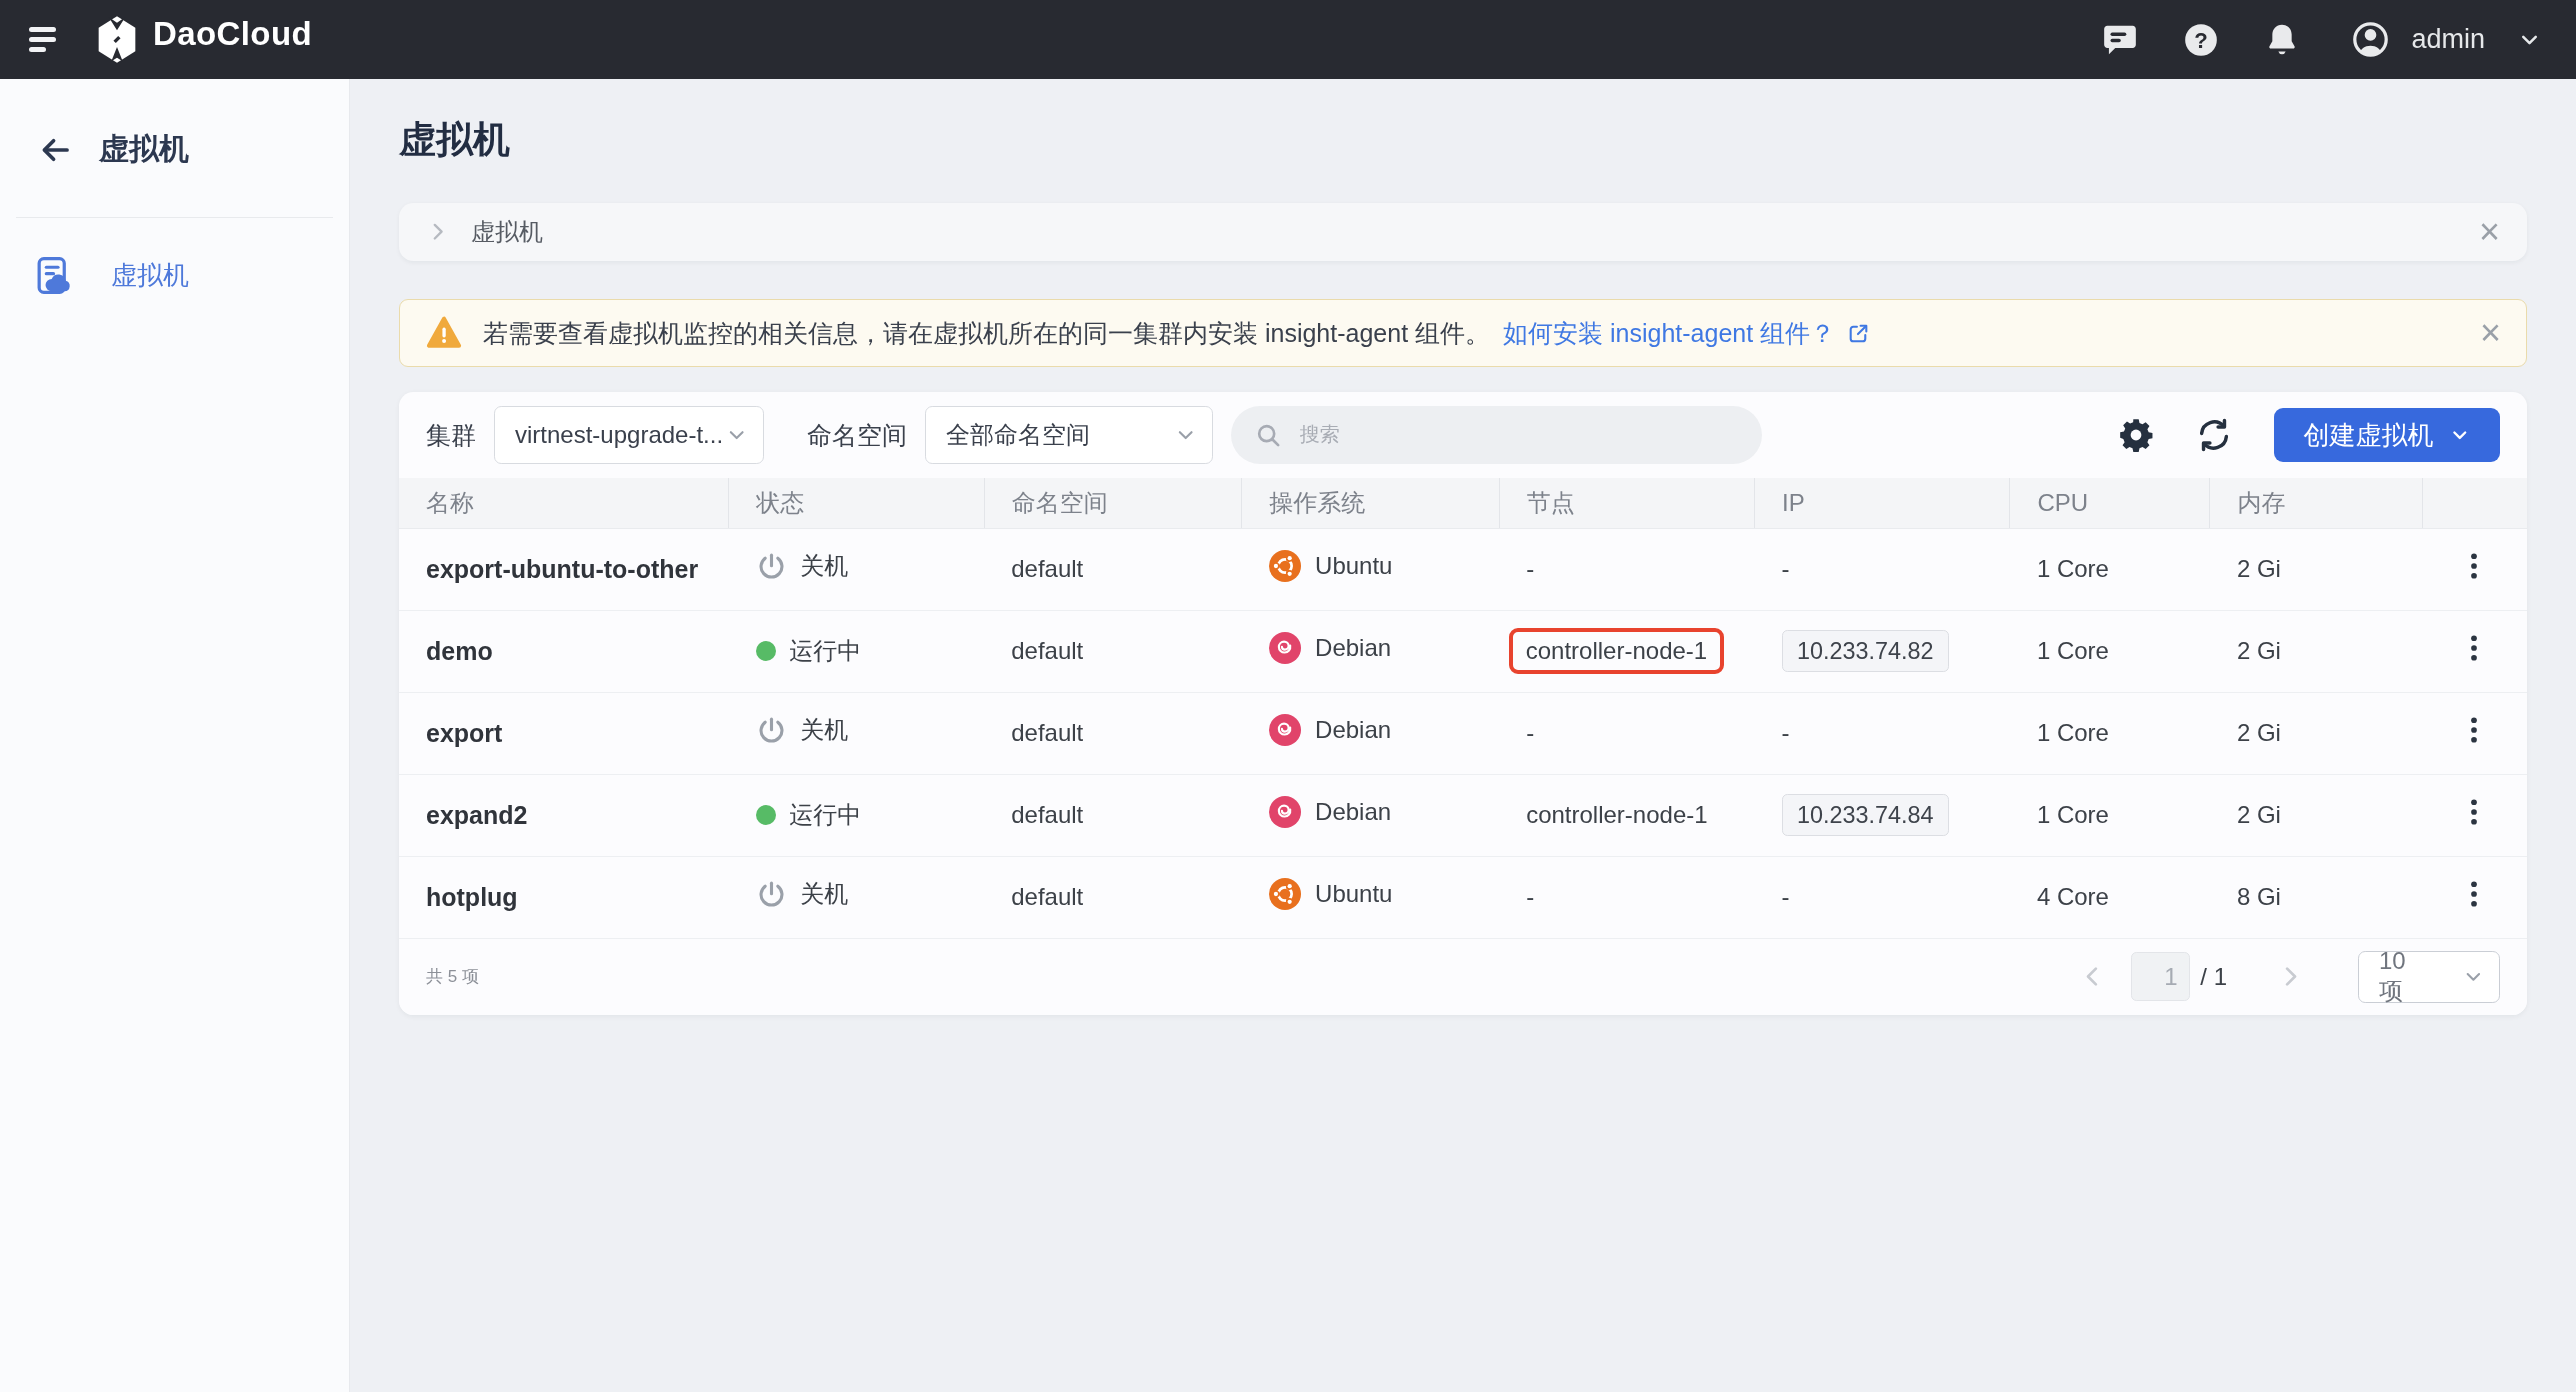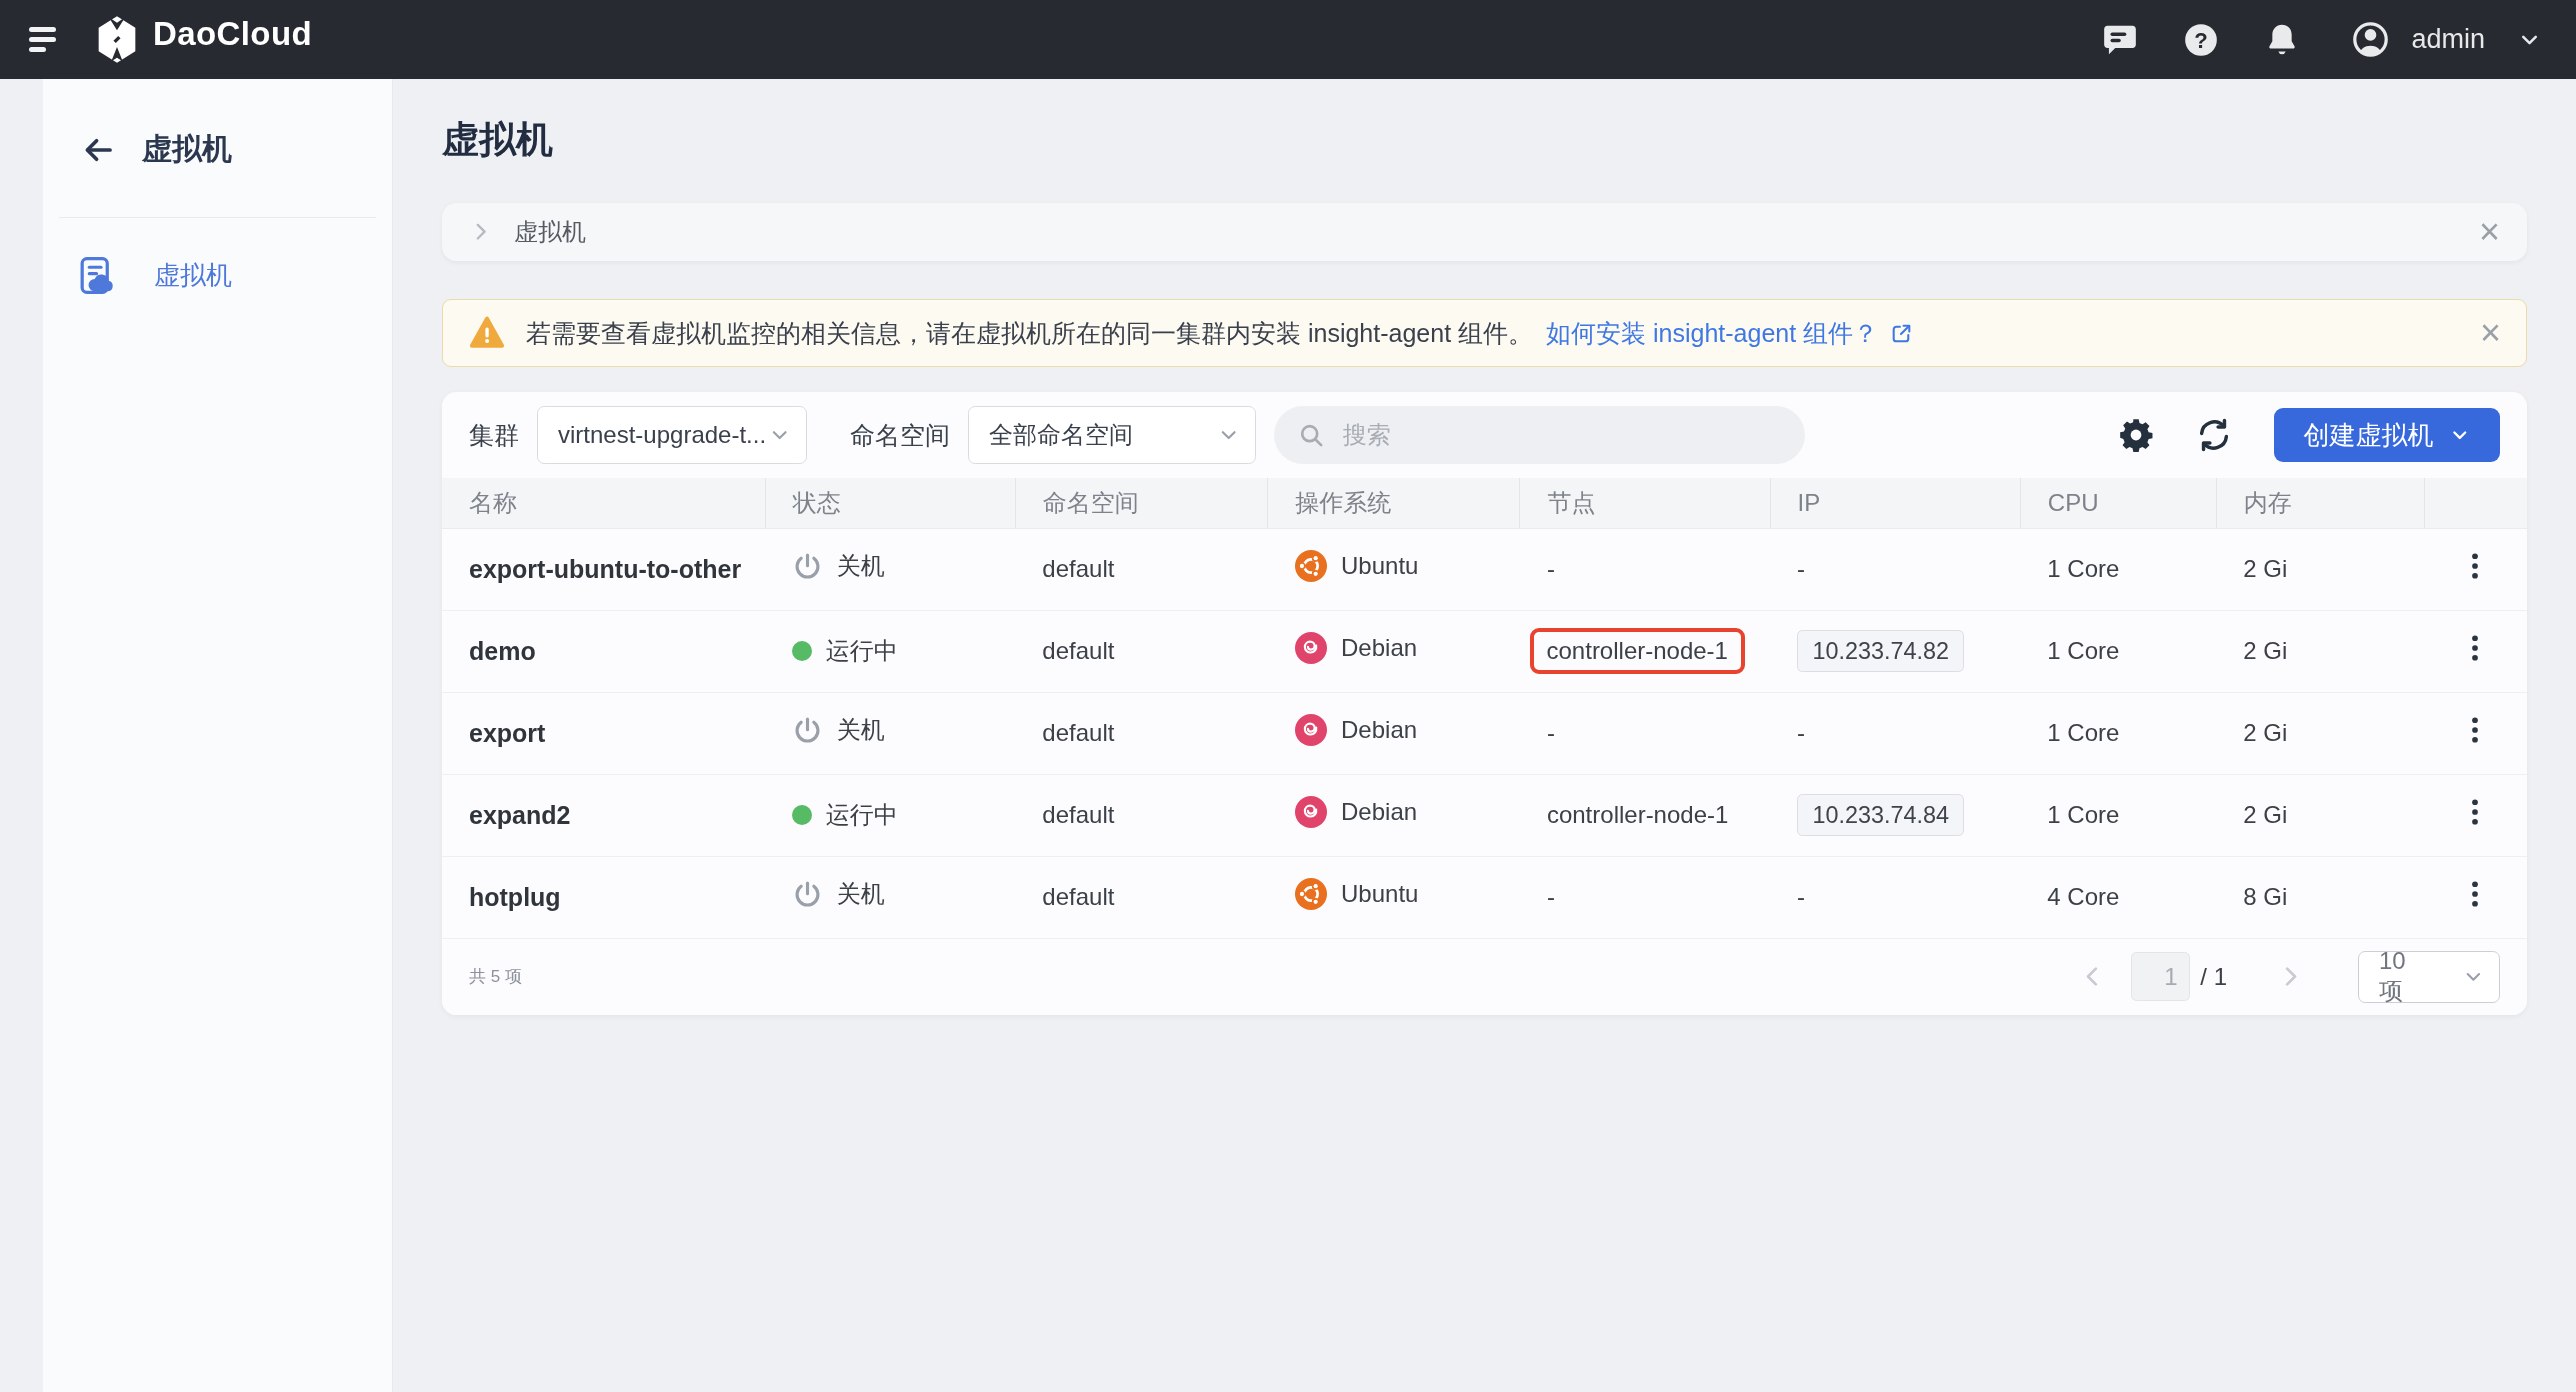--- a/index.html
+++ b/index.html
@@ -20,21 +20,21 @@
   .hamburger span{display:block;height:5.4px;border-radius:2.7px;background:#f2f3f5;margin-bottom:4.5px;}
   .hamburger span:nth-child(3){width:17px;margin-bottom:0;}
   .brand{display:flex;align-items:flex-start;gap:16px;}
   .brand-name{color:#fff;font-size:33px;font-weight:bold;letter-spacing:0.4px;}
   .top-right{margin-left:auto;display:flex;align-items:center;}
   .top-icon{width:38px;height:38px;margin-left:43px;cursor:pointer;}
   .top-avatar{width:41px;height:41px;margin-left:49px;cursor:pointer;}
   .top-user{color:#e6e8ea;font-size:27px;margin-left:20px;cursor:pointer;}
   .top-chevron{width:25px;height:25px;margin-left:32px;cursor:pointer;}
   
-  .shell{display:flex;height:1313px;padding-left:43px;}
+  .shell{display:flex;height:1313px;}
   .sidebar{width:350px;background:#fafbfd;border-right:0.9px solid #e7e9ed;flex-shrink:0;}
   .side-head{display:flex;align-items:center;gap:27px;padding:50px 0 0 38px;}
   .side-head .backarrow{width:34px;height:34px;cursor:pointer;}
   .side-title{font-size:30px;font-weight:bold;color:#2c3850;}
   .side-divider{height:0.9px;background:#e8eaed;margin:47px 16px 0;}
   .side-items{margin-top:14.4px;}
   .side-item{display:flex;align-items:center;gap:36px;height:86px;padding-left:32px;font-size:26px;color:#2e3b50;cursor:pointer;}
   .side-item .sicon{width:43px;height:43px;}
   .side-item.active{color:var(--sideblue);}
   
@@ -55,22 +55,22 @@
   .card{margin-top:25px;background:#fcfcfe;border-radius:14.4px;box-shadow:0 1.8px 5.4px rgba(25,30,40,.05);overflow:hidden;}
   .filter-row{height:86px;display:flex;align-items:center;padding:0 27px;}
   .f-label{font-size:25px;color:#3a404c;margin-right:18px;}
   .selectbox{height:58px;background:#fff;border:1.8px solid #d8dbe0;border-radius:7.2px;display:flex;align-items:center;
     justify-content:space-between;padding:0 14.4px 0 20px;font-size:24px;color:#3a404c;cursor:pointer;}
   .selectbox .dchev{width:23.4px;height:23.4px;}
   .sel-cluster{width:270px;margin-right:43px;}
   .sel-ns{width:288px;}
   .searchbox{margin-left:18px;width:531px;height:58px;background:#edeff2;border-radius:29px;display:flex;align-items:center;
     padding:0 23.4px;gap:14.4px;}
-  .searchbox input{flex:1;border:none;outline:none;background:transparent;font-size:24px;color:#15803d;
-    font-family:Liberation Sans, sans-serif;}
+  .searchbox input{flex:1;border:none;outline:none;background:transparent;font-size:20px;color:#15803d;
+    font-family:Liberation Mono, monospace;}
   .searchbox input::placeholder{color:#a8acb4;}
   .searchbox .mag{width:29px;height:29px;}
   .filter-right{margin-left:auto;display:flex;align-items:center;}
   .tool-icon{width:38px;height:38px;cursor:pointer;margin-left:40px;}
   .create-btn{margin-left:41px;height:54px;padding:0 29px;background:var(--accent);border-radius:9px;display:flex;
     align-items:center;gap:16px;color:#fff;font-size:26px;cursor:pointer;}
   .create-btn .wchev{width:21.6px;height:21.6px;}
   
   table{width:100%;border-collapse:collapse;table-layout:fixed;}
   th{height:50px;background:#f4f5f7;font-weight:400;font-size:24px;color:#7d828b;text-align:left;

